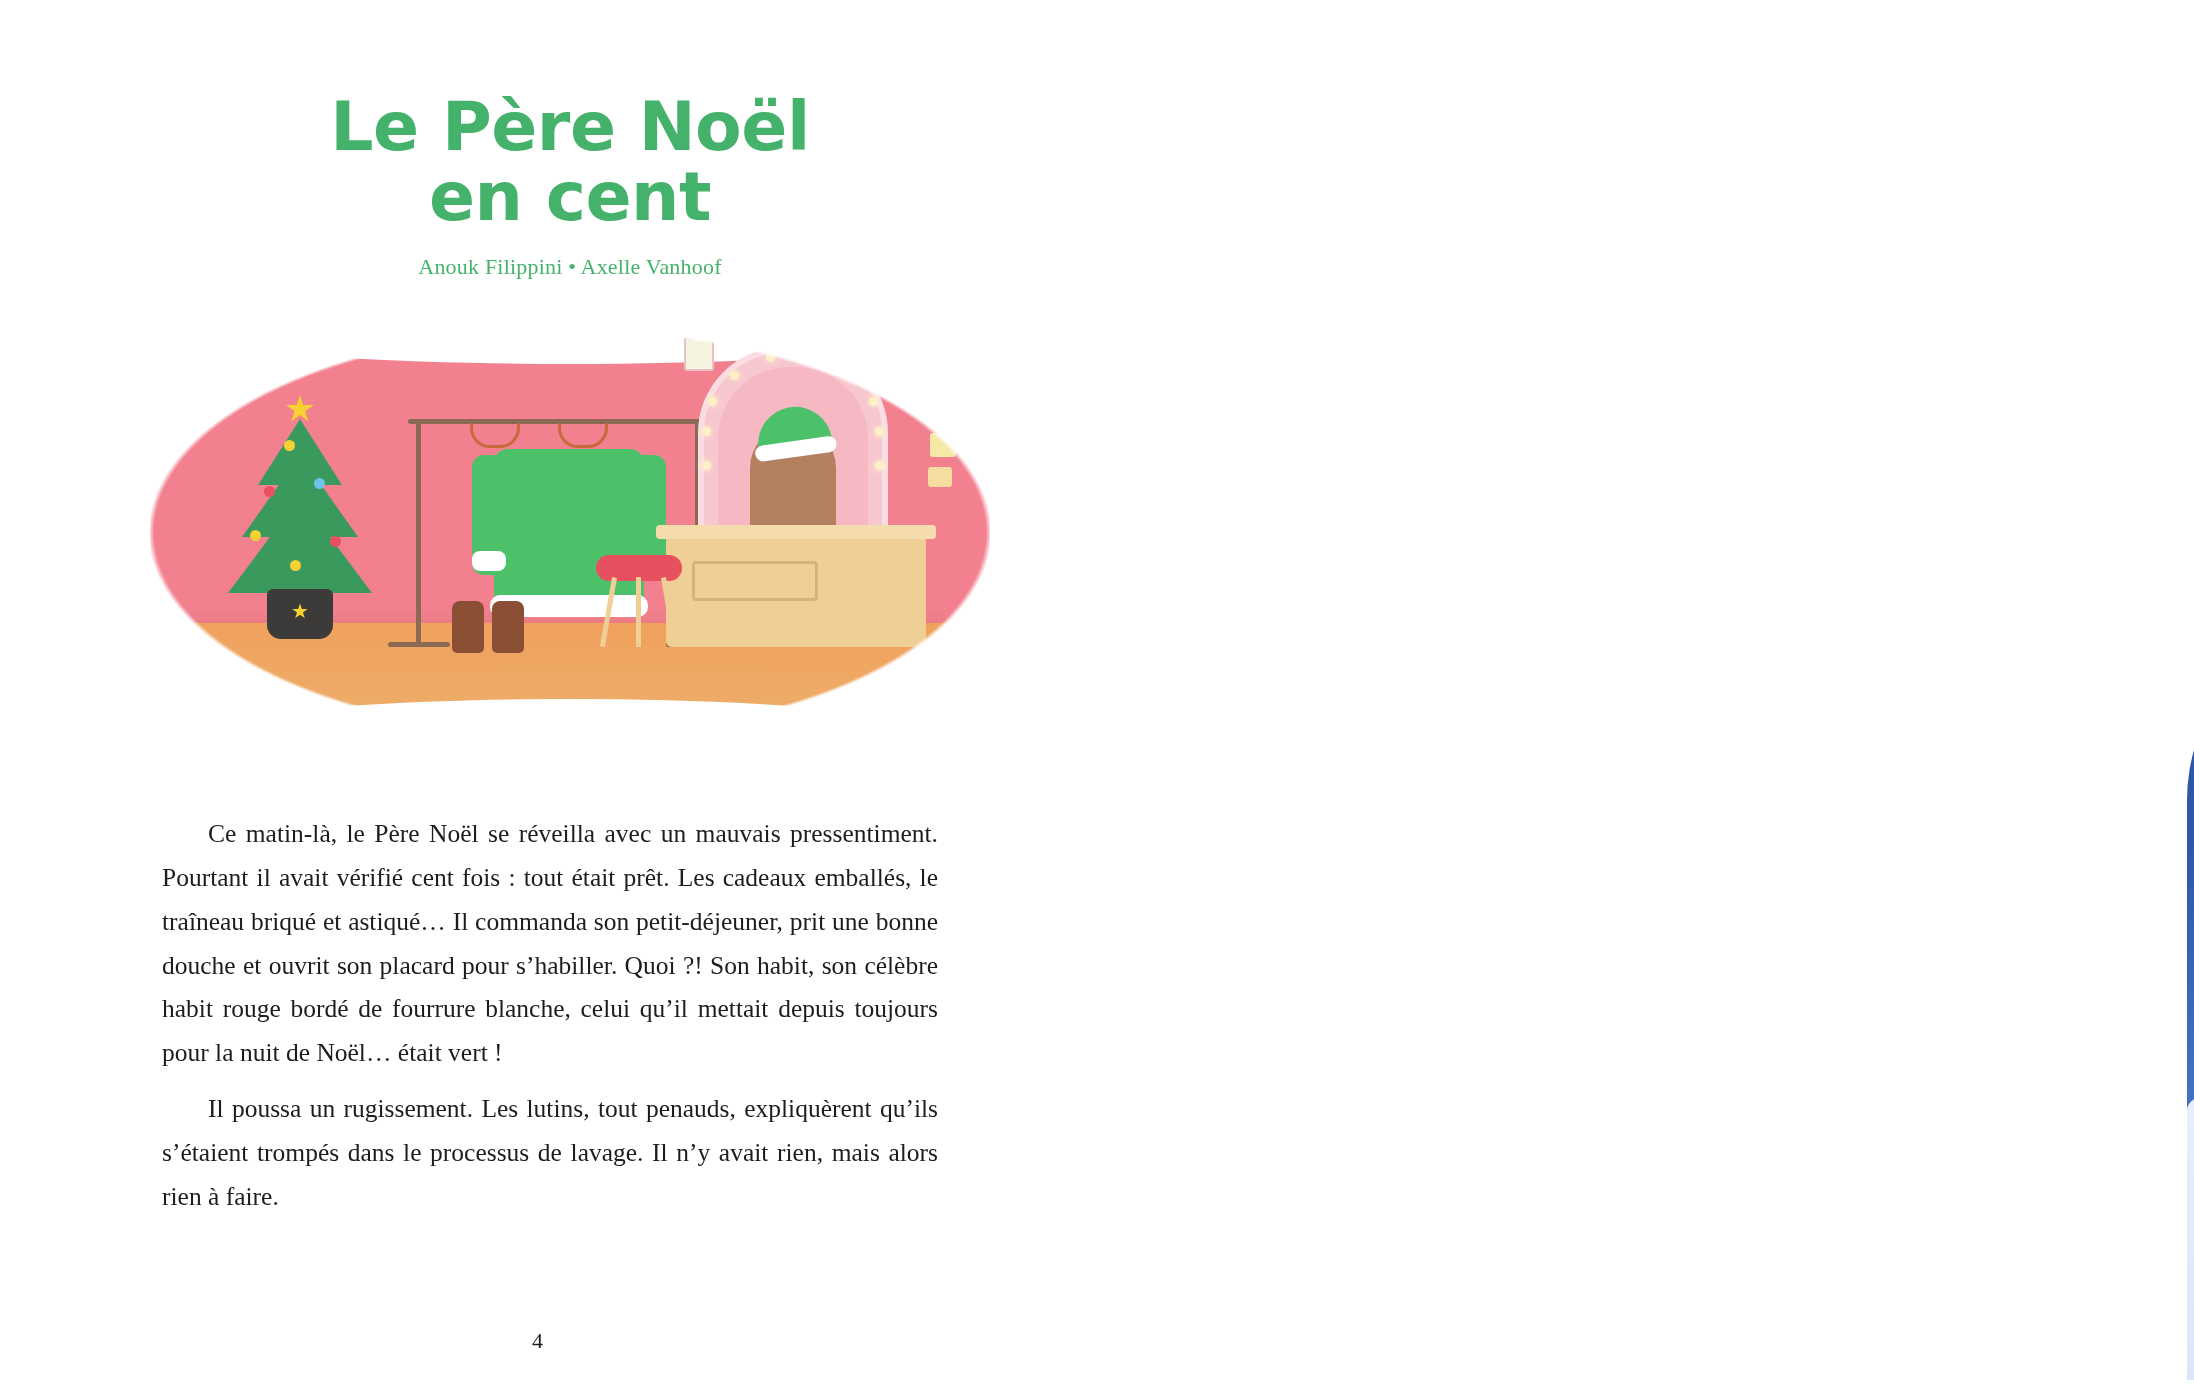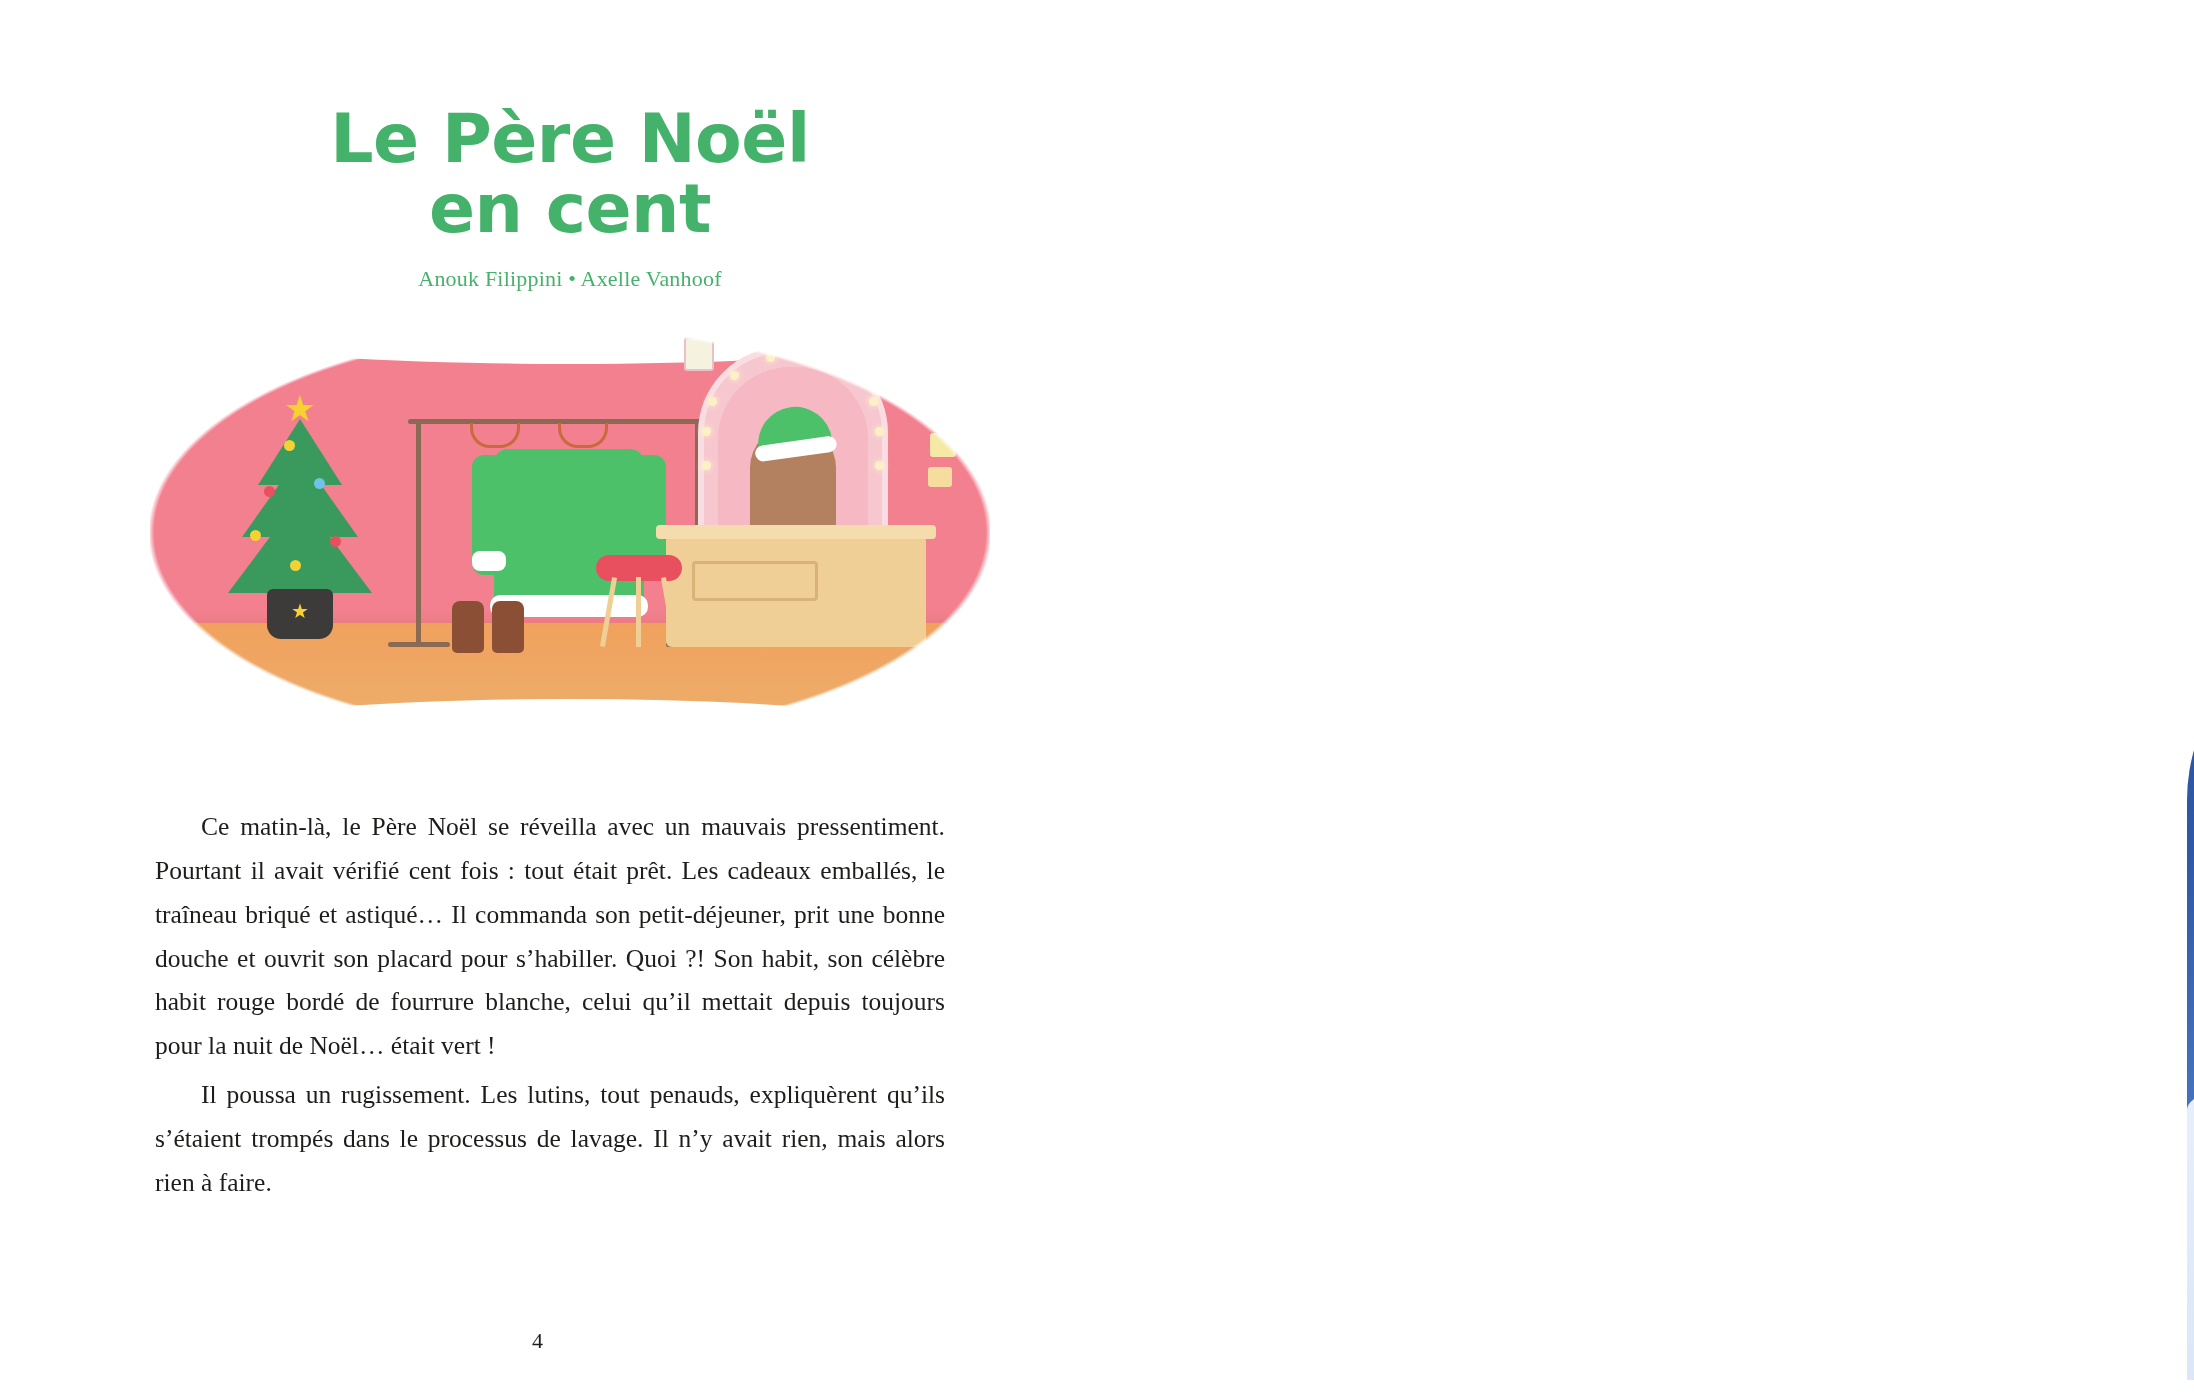--- a/index.html
+++ b/index.html
@@ -40,21 +40,21 @@
     width: 760px;
     text-align: center;
   }
   .book-title {
     font-family: "DejaVu Sans", sans-serif;
     font-weight: bold;
     color: #45b26b;
     font-size: 68px;
     line-height: 1.03;
     letter-spacing: -0.5px;
-    margin: 16px;
+    margin: 4px;
   }
   .book-title .line2 {
     display: block;
   }
   .authors {
     font-family: Liberation Serif, serif;
     color: #45b26b;
     font-size: 22px;
     margin-top: 22px;
     letter-spacing: 0.2px;
@@ -231,21 +231,21 @@
 
   
   .body-text {
     font-family: "Liberation Serif", serif;
     font-size: 25.5px;
     line-height: 1.72;
     color: #1d1d1b;
     text-align: justify;
     text-justify: inter-word;
   }
-  .body-text p { margin: 5px; text-indent: 46px; }
+  .body-text p { margin: 12px; text-indent: 46px; }
   .left-text {
     position: absolute;
     left: 150px;
     top: 800px;
     width: 800px;
   }
   .folio {
     position: absolute;
     bottom: 46px;
     font-family: "Liberation Serif", serif;

